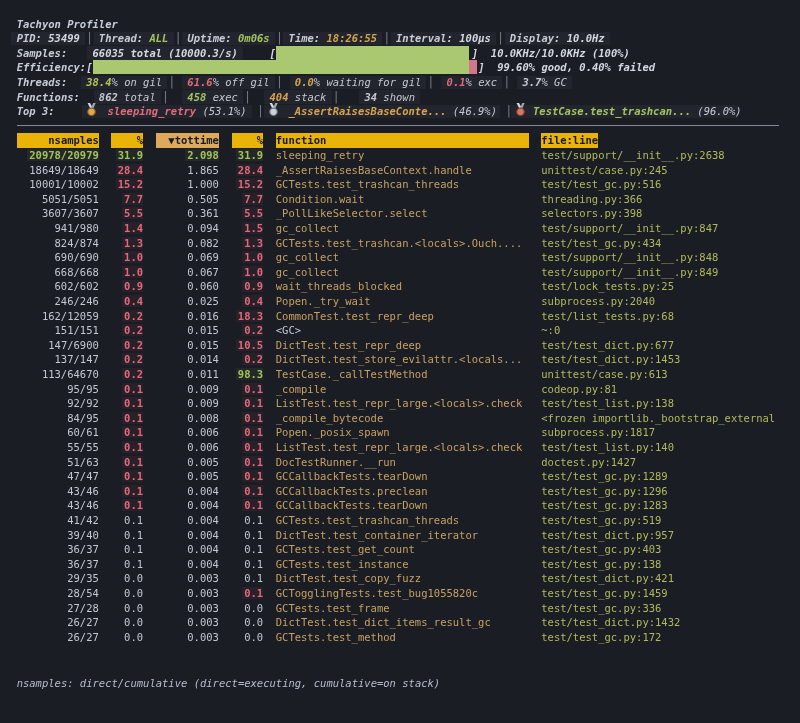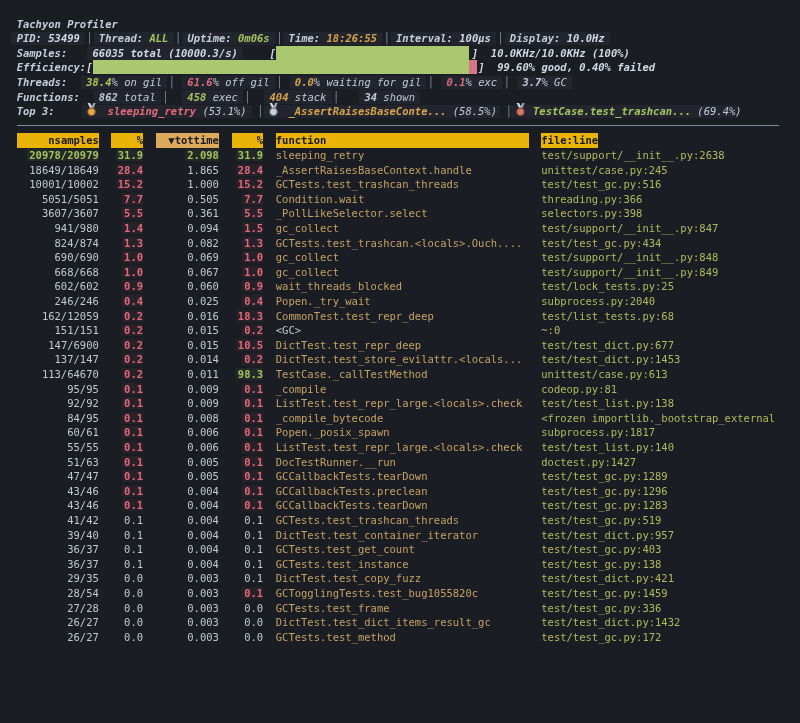--- a/index.html
+++ b/index.html
@@ -55,26 +55,26 @@
   <div class="line" style="top:104.2px"><span class="fg"><span class="lbl">  Top 3:</span></span><span class="chip" style="left: 78px; width: 170px;"></span><span class="medal abs" style="left: 80.5px; top: -1px;"><svg width="13" height="13" viewBox="0 0 13 13">
           <path d="M2.3 -0.5 L5.3 5.6 L8.0 5.6 L4.8 -0.5 Z" fill="#d3d8e2"></path>
           <path d="M10.9 -0.5 L8.3 5.6 L6.1 5.6 L8.3 -0.5 Z" fill="#9ba2b0"></path>
           <circle cx="6.5" cy="8.8" r="4.3" fill="#8a6420"></circle>
           <circle cx="6.5" cy="8.8" r="3.1" fill="#e3a84c"></circle>
         </svg></span><span class="abs" style="left: 103.6px;"><span class="pink b">sleeping_retry</span><span class="white"> (53.1%)</span></span><span class="sep abs" style="left: 253px;">│</span><span class="chip" style="left: 260px; width: 236px;"></span><span class="medal abs" style="left: 262.5px; top: -1px;"><svg width="13" height="13" viewBox="0 0 13 13">
           <path d="M2.3 -0.5 L5.3 5.6 L8.0 5.6 L4.8 -0.5 Z" fill="#d6dbe4"></path>
           <path d="M10.9 -0.5 L8.3 5.6 L6.1 5.6 L8.3 -0.5 Z" fill="#a3aab7"></path>
           <circle cx="6.5" cy="8.8" r="4.3" fill="#717a88"></circle>
           <circle cx="6.5" cy="8.8" r="3.1" fill="#ccd2da"></circle>
-        </svg></span><span class="abs" style="left: 284.4px;"><span class="amber b">_AssertRaisesBaseConte...</span><span class="white"> (58.5%)</span></span><span class="sep abs" style="left: 501.5px;">│</span><span class="chip" style="left: 507px; width: 227px;"></span><span class="medal abs" style="left: 509.5px; top: -1px;"><svg width="13" height="13" viewBox="0 0 13 13">
+        </svg></span><span class="abs" style="left: 284.4px;"><span class="amber b">_AssertRaisesBaseConte...</span><span class="white"> (46.9%)</span></span><span class="sep abs" style="left: 501.5px;">│</span><span class="chip" style="left: 507px; width: 227px;"></span><span class="medal abs" style="left: 509.5px; top: -1px;"><svg width="13" height="13" viewBox="0 0 13 13">
           <path d="M2.3 -0.5 L5.3 5.6 L8.0 5.6 L4.8 -0.5 Z" fill="#d3d8e2"></path>
           <path d="M10.9 -0.5 L8.3 5.6 L6.1 5.6 L8.3 -0.5 Z" fill="#9ba2b0"></path>
           <circle cx="6.5" cy="8.8" r="4.3" fill="#8c4434"></circle>
           <circle cx="6.5" cy="8.8" r="3.1" fill="#d37868"></circle>
-        </svg></span><span class="abs" style="left: 529px;"><span class="green b">TestCase.test_trashcan...</span><span class="white"> (69.4%)</span></span></div>
+        </svg></span><span class="abs" style="left: 529px;"><span class="green b">TestCase.test_trashcan...</span><span class="white"> (96.0%)</span></span></div>
   <div class="rule" style="top:124.5px;left:17px;width:762px"></div>
   <div class="row hdr" style="top:133.4px"><span class="cell c-ns">nsamples</span><span class="cell c-gap">  </span><span class="cell c-pct">%</span><span class="cell c-gap">  </span><span class="cell c-tt sorted">▼tottime</span><span class="cell c-gap">  </span><span class="cell c-pct">%</span><span class="cell c-gap">  </span><span class="cell c-fn">function</span><span class="cell c-gap">  </span><span class="cell c-fl">file:line</span></div>
   <div id="rows">
       <div class="row" style="top: 148px;"><span class="cell c-ns"><span class="v-top" style="padding: 0px 2px; margin: 0px -2px;">20978/20979</span></span><span class="cell c-gap">  </span><span class="cell c-pct"><span class="v-top" style="padding: 0px 2px; margin: 0px -2px;">31.9</span></span><span class="cell c-gap">  </span><span class="cell c-tt"><span class="v-top" style="padding: 0px 2px; margin: 0px -2px;">2.098</span></span><span class="cell c-gap">  </span><span class="cell c-pct"><span class="v-top" style="padding: 0px 2px; margin: 0px -2px;">31.9</span></span><span class="cell c-gap">  </span><span class="cell c-fn tan">sleeping_retry</span><span class="cell c-gap">  </span><span class="cell c-fl olive">test/support/__init__.py:2638</span></div>
       <div class="row" style="top: 162.6px;"><span class="cell c-ns"><span class="v-norm" style="padding: 0px 2px; margin: 0px -2px;">18649/18649</span></span><span class="cell c-gap">  </span><span class="cell c-pct"><span class="v-hot" style="padding: 0px 2px; margin: 0px -2px;">28.4</span></span><span class="cell c-gap">  </span><span class="cell c-tt"><span class="v-norm" style="padding: 0px 2px; margin: 0px -2px;">1.865</span></span><span class="cell c-gap">  </span><span class="cell c-pct"><span class="v-hot" style="padding: 0px 2px; margin: 0px -2px;">28.4</span></span><span class="cell c-gap">  </span><span class="cell c-fn tan">_AssertRaisesBaseContext.handle</span><span class="cell c-gap">  </span><span class="cell c-fl olive">unittest/case.py:245</span></div>
       <div class="row" style="top: 177.2px;"><span class="cell c-ns"><span class="v-norm" style="padding: 0px 2px; margin: 0px -2px;">10001/10002</span></span><span class="cell c-gap">  </span><span class="cell c-pct"><span class="v-hot" style="padding: 0px 2px; margin: 0px -2px;">15.2</span></span><span class="cell c-gap">  </span><span class="cell c-tt"><span class="v-norm" style="padding: 0px 2px; margin: 0px -2px;">1.000</span></span><span class="cell c-gap">  </span><span class="cell c-pct"><span class="v-hot" style="padding: 0px 2px; margin: 0px -2px;">15.2</span></span><span class="cell c-gap">  </span><span class="cell c-fn tan">GCTests.test_trashcan_threads</span><span class="cell c-gap">  </span><span class="cell c-fl olive">test/test_gc.py:516</span></div>
       <div class="row" style="top: 191.8px;"><span class="cell c-ns"><span class="v-norm" style="padding: 0px 2px; margin: 0px -2px;">5051/5051</span></span><span class="cell c-gap">  </span><span class="cell c-pct"><span class="v-hot" style="padding: 0px 2px; margin: 0px -2px;">7.7</span></span><span class="cell c-gap">  </span><span class="cell c-tt"><span class="v-norm" style="padding: 0px 2px; margin: 0px -2px;">0.505</span></span><span class="cell c-gap">  </span><span class="cell c-pct"><span class="v-hot" style="padding: 0px 2px; margin: 0px -2px;">7.7</span></span><span class="cell c-gap">  </span><span class="cell c-fn tan">Condition.wait</span><span class="cell c-gap">  </span><span class="cell c-fl olive">threading.py:366</span></div>
       <div class="row" style="top: 206.4px;"><span class="cell c-ns"><span class="v-norm" style="padding: 0px 2px; margin: 0px -2px;">3607/3607</span></span><span class="cell c-gap">  </span><span class="cell c-pct"><span class="v-hot" style="padding: 0px 2px; margin: 0px -2px;">5.5</span></span><span class="cell c-gap">  </span><span class="cell c-tt"><span class="v-norm" style="padding: 0px 2px; margin: 0px -2px;">0.361</span></span><span class="cell c-gap">  </span><span class="cell c-pct"><span class="v-hot" style="padding: 0px 2px; margin: 0px -2px;">5.5</span></span><span class="cell c-gap">  </span><span class="cell c-fn tan">_PollLikeSelector.select</span><span class="cell c-gap">  </span><span class="cell c-fl olive">selectors.py:398</span></div>
       <div class="row" style="top: 221px;"><span class="cell c-ns"><span class="v-norm" style="padding: 0px 2px; margin: 0px -2px;">941/980</span></span><span class="cell c-gap">  </span><span class="cell c-pct"><span class="v-hot" style="padding: 0px 2px; margin: 0px -2px;">1.4</span></span><span class="cell c-gap">  </span><span class="cell c-tt"><span class="v-norm" style="padding: 0px 2px; margin: 0px -2px;">0.094</span></span><span class="cell c-gap">  </span><span class="cell c-pct"><span class="v-hot" style="padding: 0px 2px; margin: 0px -2px;">1.5</span></span><span class="cell c-gap">  </span><span class="cell c-fn tan">gc_collect</span><span class="cell c-gap">  </span><span class="cell c-fl olive">test/support/__init__.py:847</span></div>
       <div class="row" style="top: 235.6px;"><span class="cell c-ns"><span class="v-norm" style="padding: 0px 2px; margin: 0px -2px;">824/874</span></span><span class="cell c-gap">  </span><span class="cell c-pct"><span class="v-hot" style="padding: 0px 2px; margin: 0px -2px;">1.3</span></span><span class="cell c-gap">  </span><span class="cell c-tt"><span class="v-norm" style="padding: 0px 2px; margin: 0px -2px;">0.082</span></span><span class="cell c-gap">  </span><span class="cell c-pct"><span class="v-hot" style="padding: 0px 2px; margin: 0px -2px;">1.3</span></span><span class="cell c-gap">  </span><span class="cell c-fn tan">GCTests.test_trashcan.&lt;locals&gt;.Ouch....</span><span class="cell c-gap">  </span><span class="cell c-fl olive">test/test_gc.py:434</span></div>
@@ -99,13 +99,14 @@
       <div class="row" style="top: 513px;"><span class="cell c-ns"><span class="v-norm" style="padding: 0px 2px; margin: 0px -2px;">41/42</span></span><span class="cell c-gap">  </span><span class="cell c-pct"><span class="v-norm" style="padding: 0px 2px; margin: 0px -2px;">0.1</span></span><span class="cell c-gap">  </span><span class="cell c-tt"><span class="v-norm" style="padding: 0px 2px; margin: 0px -2px;">0.004</span></span><span class="cell c-gap">  </span><span class="cell c-pct"><span class="v-norm" style="padding: 0px 2px; margin: 0px -2px;">0.1</span></span><span class="cell c-gap">  </span><span class="cell c-fn tan">GCTests.test_trashcan_threads</span><span class="cell c-gap">  </span><span class="cell c-fl olive">test/test_gc.py:519</span></div>
       <div class="row" style="top: 527.6px;"><span class="cell c-ns"><span class="v-norm" style="padding: 0px 2px; margin: 0px -2px;">39/40</span></span><span class="cell c-gap">  </span><span class="cell c-pct"><span class="v-norm" style="padding: 0px 2px; margin: 0px -2px;">0.1</span></span><span class="cell c-gap">  </span><span class="cell c-tt"><span class="v-norm" style="padding: 0px 2px; margin: 0px -2px;">0.004</span></span><span class="cell c-gap">  </span><span class="cell c-pct"><span class="v-norm" style="padding: 0px 2px; margin: 0px -2px;">0.1</span></span><span class="cell c-gap">  </span><span class="cell c-fn tan">DictTest.test_container_iterator</span><span class="cell c-gap">  </span><span class="cell c-fl olive">test/test_dict.py:957</span></div>
       <div class="row" style="top: 542.2px;"><span class="cell c-ns"><span class="v-norm" style="padding: 0px 2px; margin: 0px -2px;">36/37</span></span><span class="cell c-gap">  </span><span class="cell c-pct"><span class="v-norm" style="padding: 0px 2px; margin: 0px -2px;">0.1</span></span><span class="cell c-gap">  </span><span class="cell c-tt"><span class="v-norm" style="padding: 0px 2px; margin: 0px -2px;">0.004</span></span><span class="cell c-gap">  </span><span class="cell c-pct"><span class="v-norm" style="padding: 0px 2px; margin: 0px -2px;">0.1</span></span><span class="cell c-gap">  </span><span class="cell c-fn tan">GCTests.test_get_count</span><span class="cell c-gap">  </span><span class="cell c-fl olive">test/test_gc.py:403</span></div>
       <div class="row" style="top: 556.8px;"><span class="cell c-ns"><span class="v-norm" style="padding: 0px 2px; margin: 0px -2px;">36/37</span></span><span class="cell c-gap">  </span><span class="cell c-pct"><span class="v-norm" style="padding: 0px 2px; margin: 0px -2px;">0.1</span></span><span class="cell c-gap">  </span><span class="cell c-tt"><span class="v-norm" style="padding: 0px 2px; margin: 0px -2px;">0.004</span></span><span class="cell c-gap">  </span><span class="cell c-pct"><span class="v-norm" style="padding: 0px 2px; margin: 0px -2px;">0.1</span></span><span class="cell c-gap">  </span><span class="cell c-fn tan">GCTests.test_instance</span><span class="cell c-gap">  </span><span class="cell c-fl olive">test/test_gc.py:138</span></div>
       <div class="row" style="top: 571.4px;"><span class="cell c-ns"><span class="v-norm" style="padding: 0px 2px; margin: 0px -2px;">29/35</span></span><span class="cell c-gap">  </span><span class="cell c-pct"><span class="v-norm" style="padding: 0px 2px; margin: 0px -2px;">0.0</span></span><span class="cell c-gap">  </span><span class="cell c-tt"><span class="v-norm" style="padding: 0px 2px; margin: 0px -2px;">0.003</span></span><span class="cell c-gap">  </span><span class="cell c-pct"><span class="v-norm" style="padding: 0px 2px; margin: 0px -2px;">0.1</span></span><span class="cell c-gap">  </span><span class="cell c-fn tan">DictTest.test_copy_fuzz</span><span class="cell c-gap">  </span><span class="cell c-fl olive">test/test_dict.py:421</span></div>
       <div class="row" style="top: 586px;"><span class="cell c-ns"><span class="v-norm" style="padding: 0px 2px; margin: 0px -2px;">28/54</span></span><span class="cell c-gap">  </span><span class="cell c-pct"><span class="v-norm" style="padding: 0px 2px; margin: 0px -2px;">0.0</span></span><span class="cell c-gap">  </span><span class="cell c-tt"><span class="v-norm" style="padding: 0px 2px; margin: 0px -2px;">0.003</span></span><span class="cell c-gap">  </span><span class="cell c-pct"><span class="v-hot" style="padding: 0px 2px; margin: 0px -2px;">0.1</span></span><span class="cell c-gap">  </span><span class="cell c-fn tan">GCTogglingTests.test_bug1055820c</span><span class="cell c-gap">  </span><span class="cell c-fl olive">test/test_gc.py:1459</span></div>
       <div class="row" style="top: 600.6px;"><span class="cell c-ns"><span class="v-norm" style="padding: 0px 2px; margin: 0px -2px;">27/28</span></span><span class="cell c-gap">  </span><span class="cell c-pct"><span class="v-norm" style="padding: 0px 2px; margin: 0px -2px;">0.0</span></span><span class="cell c-gap">  </span><span class="cell c-tt"><span class="v-norm" style="padding: 0px 2px; margin: 0px -2px;">0.003</span></span><span class="cell c-gap">  </span><span class="cell c-pct"><span class="v-norm" style="padding: 0px 2px; margin: 0px -2px;">0.0</span></span><span class="cell c-gap">  </span><span class="cell c-fn tan">GCTests.test_frame</span><span class="cell c-gap">  </span><span class="cell c-fl olive">test/test_gc.py:336</span></div>
       <div class="row" style="top: 615.2px;"><span class="cell c-ns"><span class="v-norm" style="padding: 0px 2px; margin: 0px -2px;">26/27</span></span><span class="cell c-gap">  </span><span class="cell c-pct"><span class="v-norm" style="padding: 0px 2px; margin: 0px -2px;">0.0</span></span><span class="cell c-gap">  </span><span class="cell c-tt"><span class="v-norm" style="padding: 0px 2px; margin: 0px -2px;">0.003</span></span><span class="cell c-gap">  </span><span class="cell c-pct"><span class="v-norm" style="padding: 0px 2px; margin: 0px -2px;">0.0</span></span><span class="cell c-gap">  </span><span class="cell c-fn tan">DictTest.test_dict_items_result_gc</span><span class="cell c-gap">  </span><span class="cell c-fl olive">test/test_dict.py:1432</span></div>
       <div class="row" style="top: 629.8px;"><span class="cell c-ns"><span class="v-norm" style="padding: 0px 2px; margin: 0px -2px;">26/27</span></span><span class="cell c-gap">  </span><span class="cell c-pct"><span class="v-norm" style="padding: 0px 2px; margin: 0px -2px;">0.0</span></span><span class="cell c-gap">  </span><span class="cell c-tt"><span class="v-norm" style="padding: 0px 2px; margin: 0px -2px;">0.003</span></span><span class="cell c-gap">  </span><span class="cell c-pct"><span class="v-norm" style="padding: 0px 2px; margin: 0px -2px;">0.0</span></span><span class="cell c-gap">  </span><span class="cell c-fn tan">GCTests.test_method</span><span class="cell c-gap">  </span><span class="cell c-fl olive">test/test_gc.py:172</span></div>
     </div>
+  <div class="line footer" style="top:675.6px"><span style="margin-left:2ch">nsamples: direct/cumulative (direct=executing, cumulative=on stack)</span></div>
 </div>
 
 </body></html>

